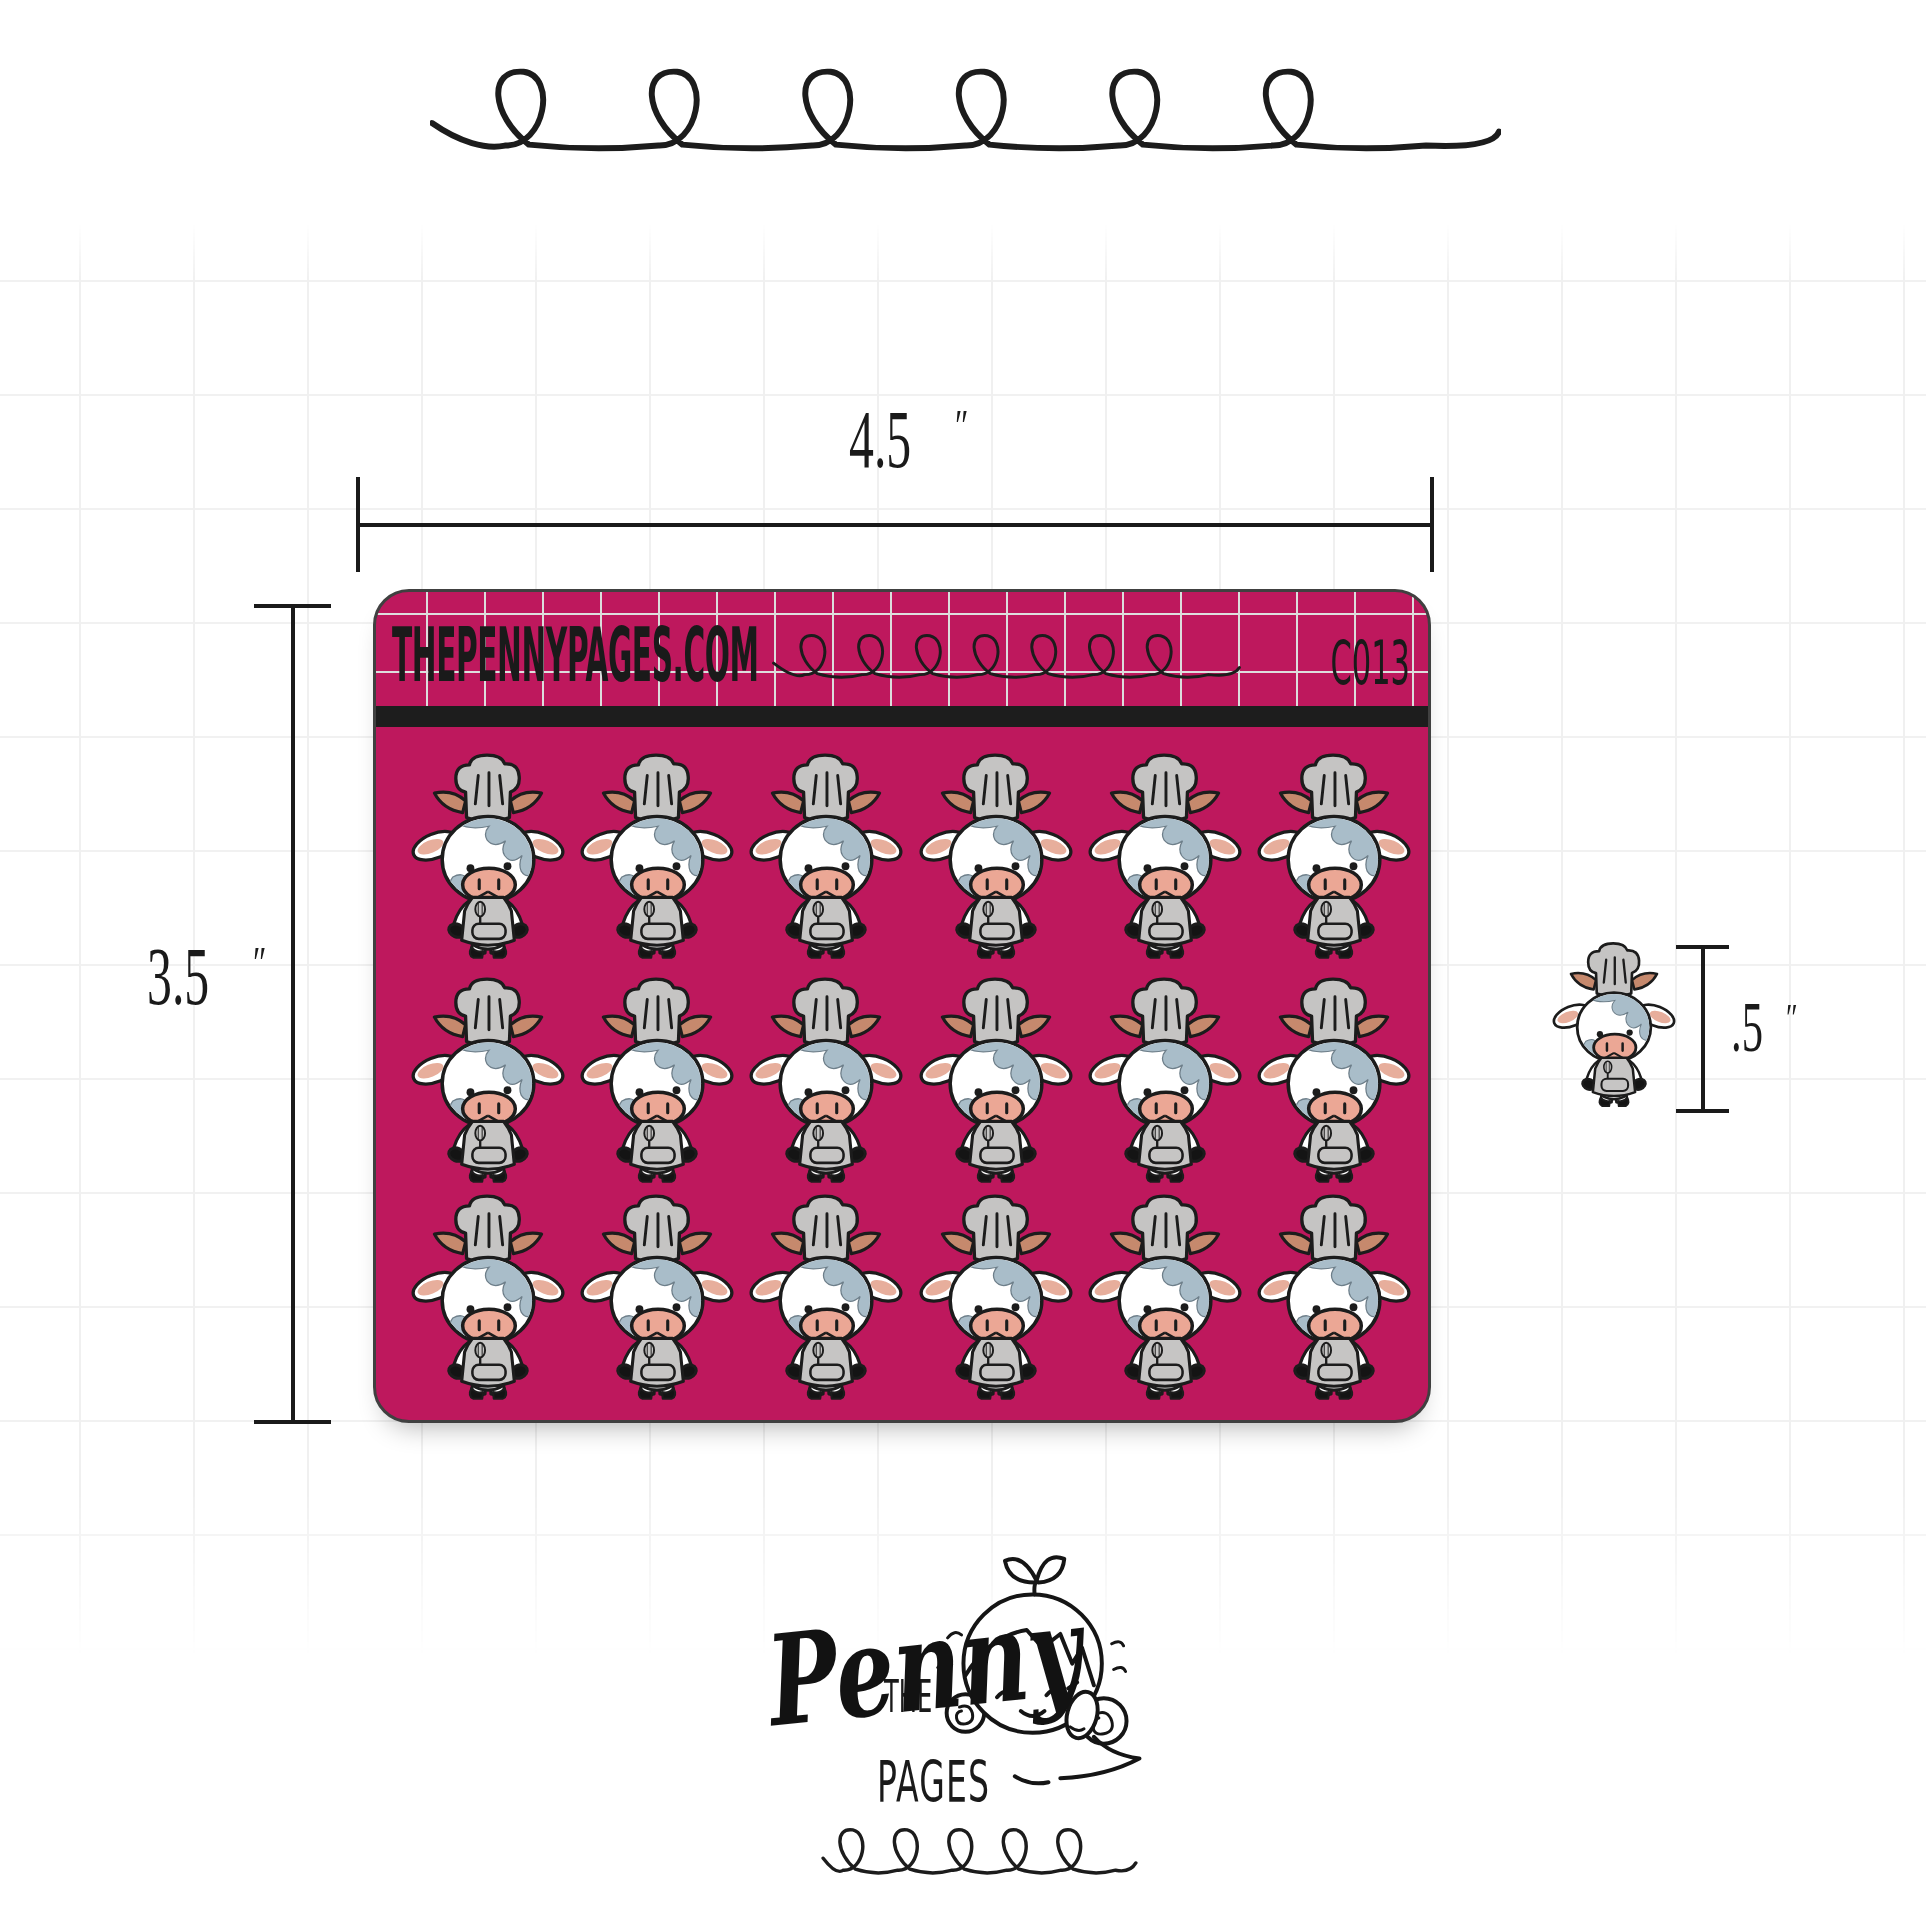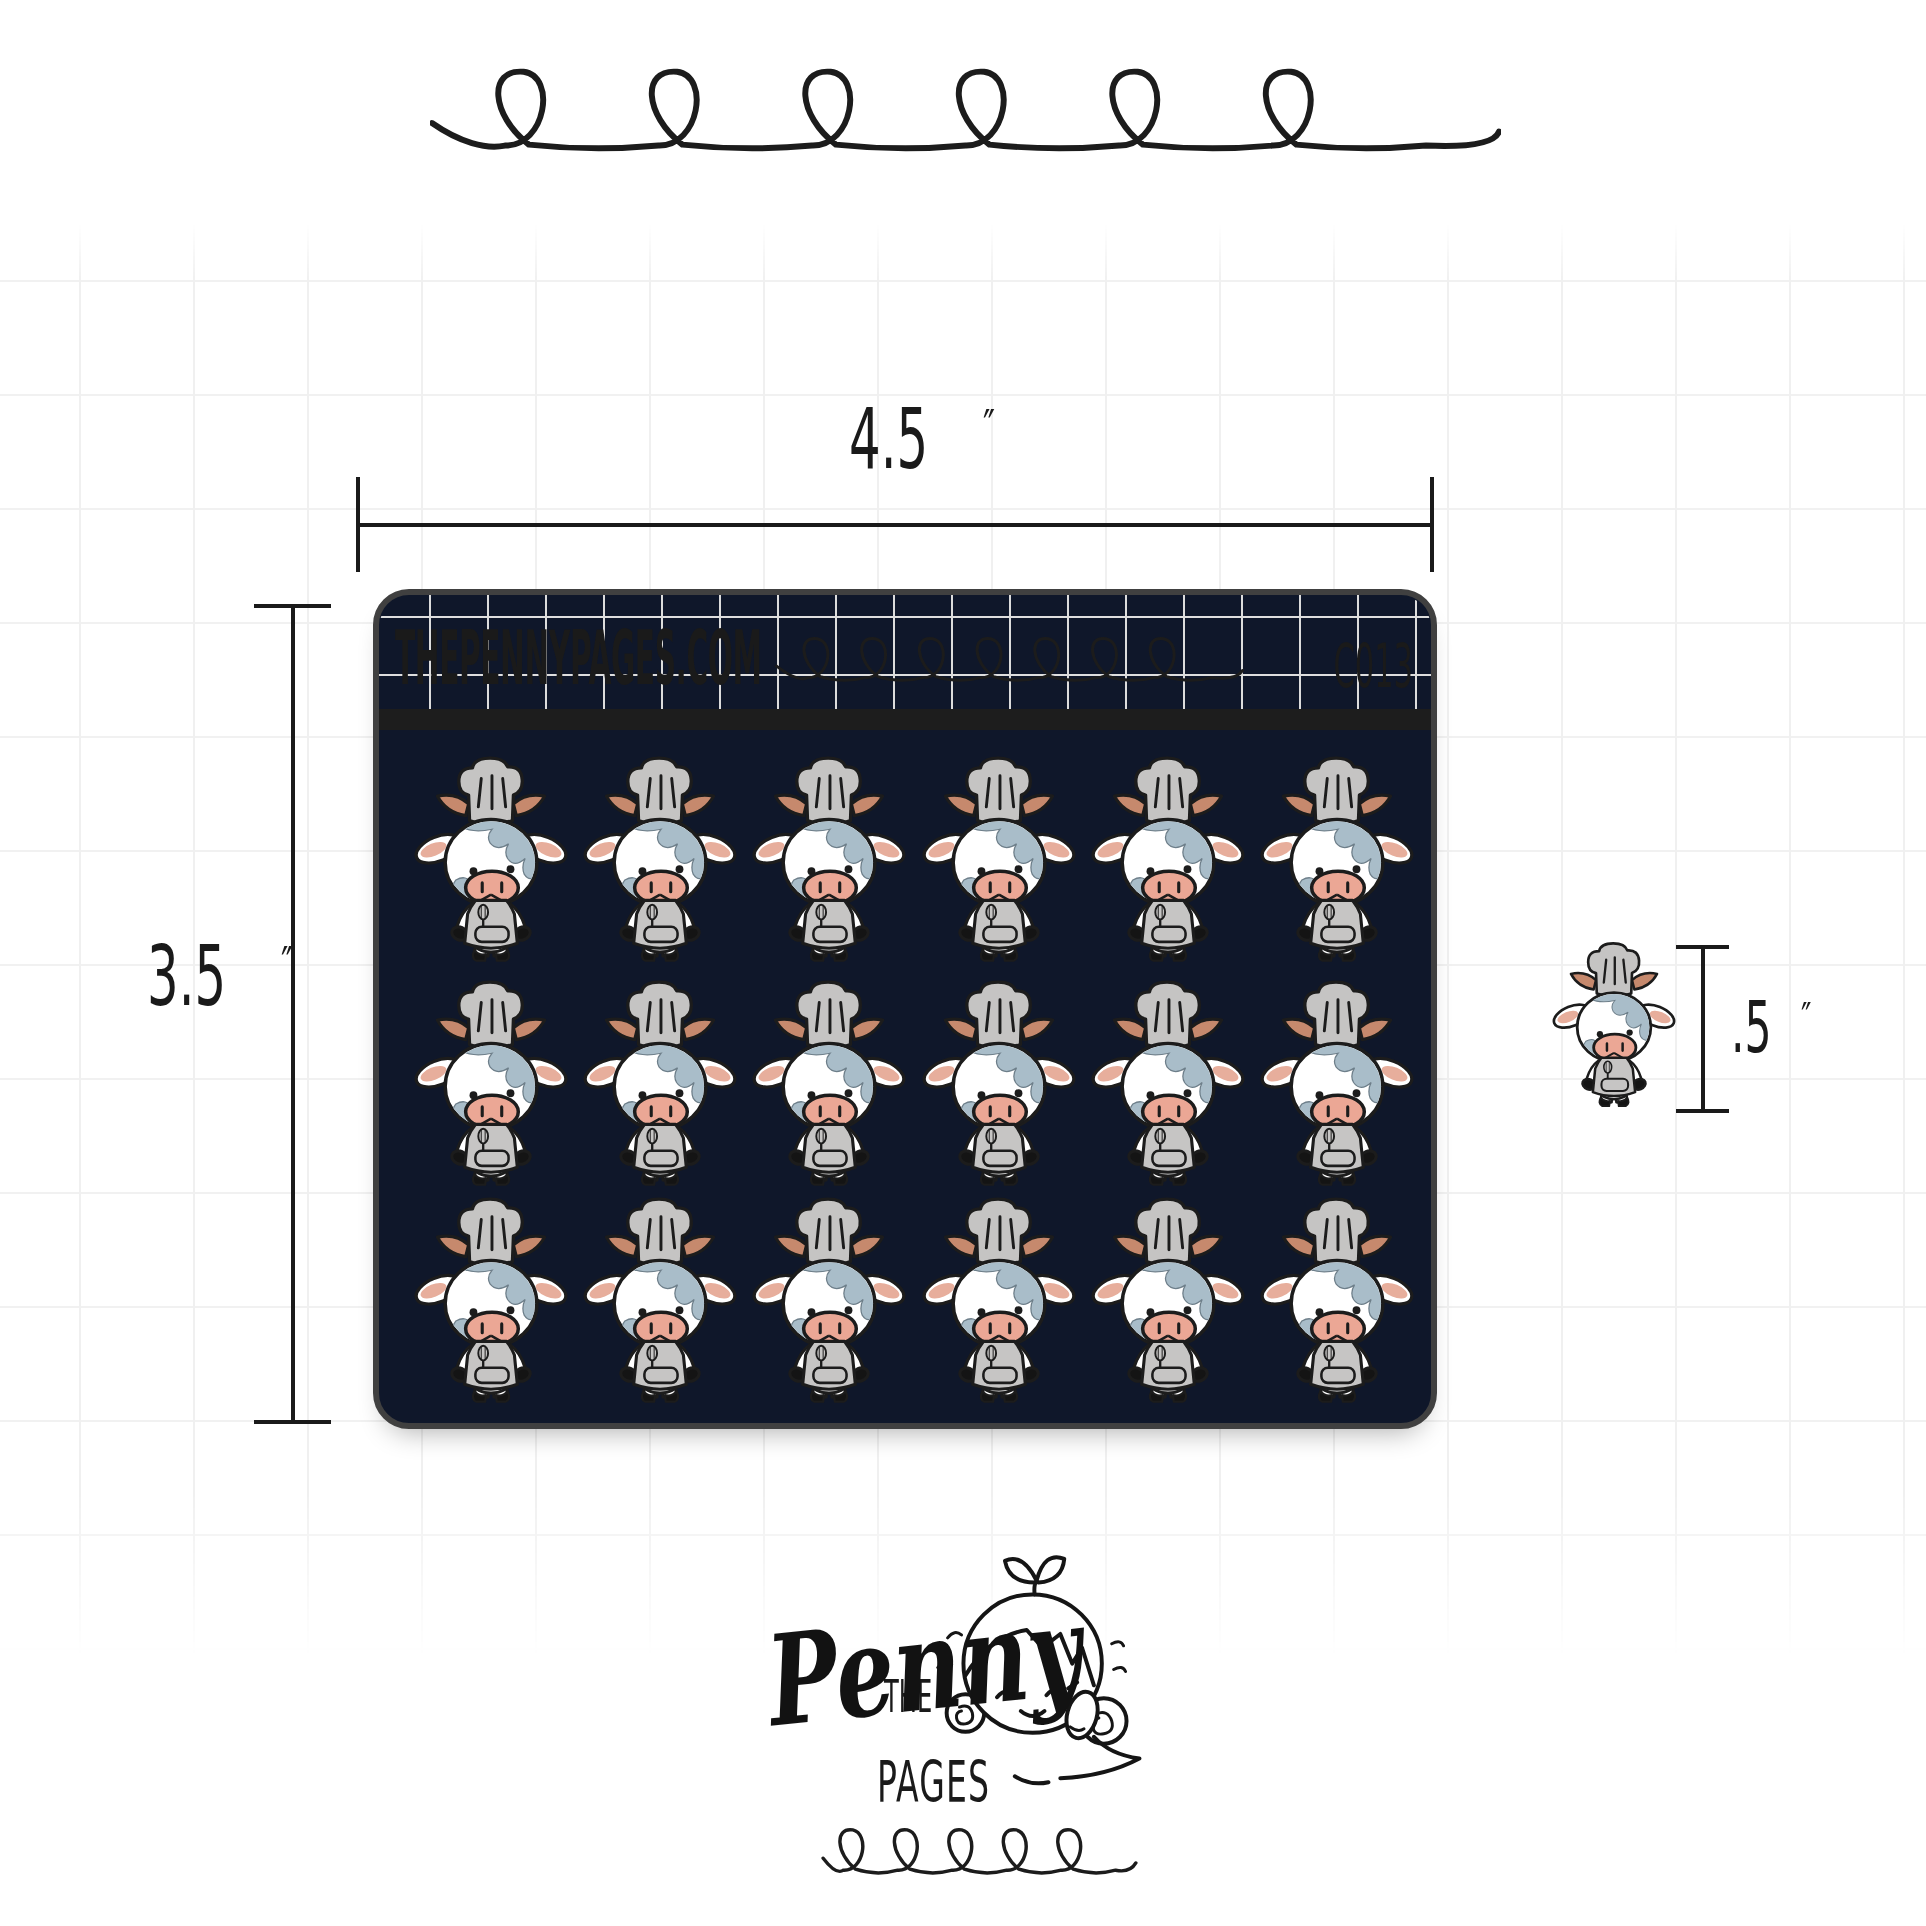--- a/index.html
+++ b/index.html
@@ -16,28 +16,28 @@
       linear-gradient(to bottom,#f1f1f1 2px,transparent 2px);
     background-size:114px 114px;
     background-position:79px 57px;
     -webkit-mask-image:linear-gradient(to bottom,transparent,#000 59px,#000 calc(100% - 168px),transparent);
     mask-image:linear-gradient(to bottom,transparent,#000 59px,#000 calc(100% - 168px),transparent);
   }
   
   .cond{display:inline-block;transform-origin:left center;white-space:nowrap;color:#1a1a1a;}
   
   .dline{background:#1a1a1a;}
-  .dim-label{display:flex;align-items:flex-start;}
+  .dim-label{display:flex;align-items:flex-start;font-family:Liberation Serif, serif;}
   .dim-label .val{font-size:83px;transform:scaleX(.6);transform-origin:left top;line-height:1;}
   .dim-label .unit{font-size:46px;line-height:1;margin-left:2px;margin-top:6px;transform:scaleX(.7);transform-origin:left top;}
 
   
   .sheet{
-    left:373px;top:589px;width:1052px;height:828px;background:#0f172a;
-    border:6px solid #404040;border-radius:36px;
+    left:373px;top:589px;width:1052px;height:828px;background:#be185d;
+    border:3px solid #404040;border-radius:36px;
     box-shadow:0 16px 28px -14px rgba(0,0,0,.33);
   }
   .sheet-header{
     position:absolute;left:0;top:0;right:0;height:114px;overflow:hidden;
     border-radius:33px 33px 0 0;
     background-image:
       linear-gradient(to right,#dcdcdc 1.5px,transparent 1.5px),
       linear-gradient(to bottom,#dedede 1.5px,transparent 1.5px);
     background-size:58px 58px;background-position:50px 21px;
   }

